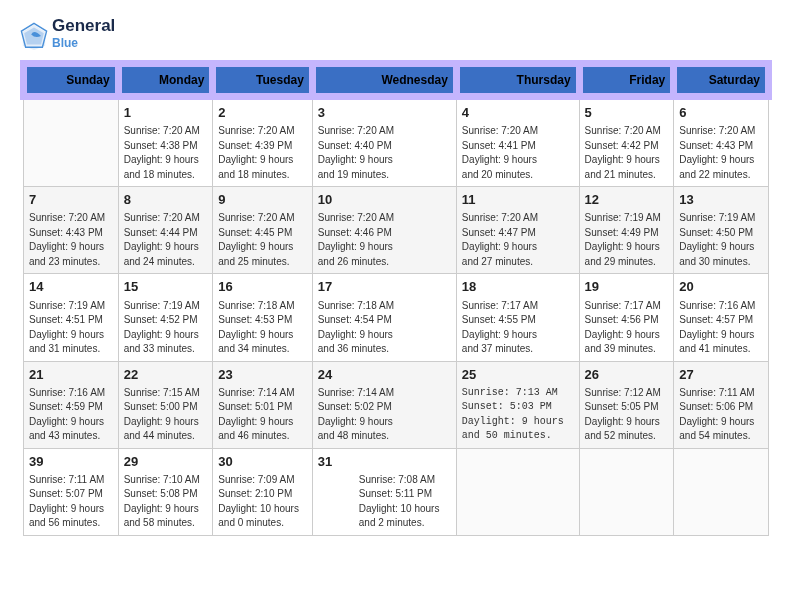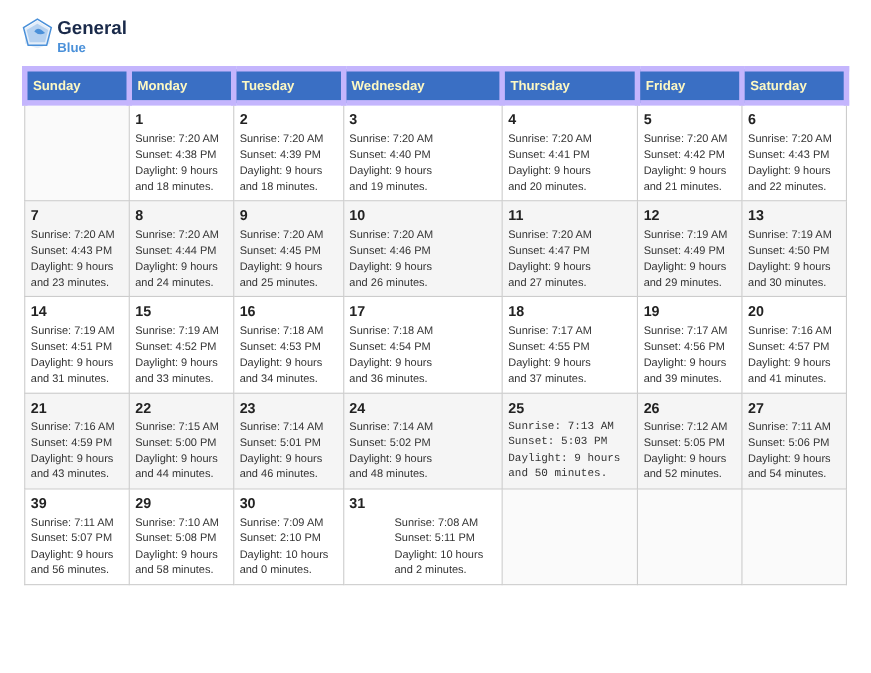--- a/index.html
+++ b/index.html
@@ -15,21 +15,21 @@
       padding: 16px 20px 10px 20px;
     }
     .header-area {
       display: flex;
       align-items: flex-start;
       justify-content: space-between;
       margin-bottom: 10px;
     }
     .logo {
       display: flex;
-      align-items: flex-start;
+      align-items: flex-end;
       gap: 4px;
     }
     .logo-icon {
       width: 28px;
       height: 28px;
     }
     .title-area {
       text-align: right;
     }
     .month-title {
@@ -42,26 +42,26 @@
       font-size: 15px;
       color: #333;
     }
     table {
       width: 100%;
       border-collapse: collapse;
       font-size: 11px;
     }
     thead tr th {
       background-color: #3a6fc4;
-      color: #fef9c3;
+      color: #000000;
       padding: 6px 5px;
-      text-align: left;
+      text-align: right;
       font-size: 12px;
       font-weight: bold;
-      border: 5px solid #c4b5fd;
+      border: 7px solid #c4b5fd;
     }
     tbody tr td {
       border: 1px solid #ccc;
       vertical-align: top;
       padding: 4px 5px;
       height: 80px;
       background: #fff;
       color: #222;
       font-size: 10.5px;
       line-height: 1.4;

